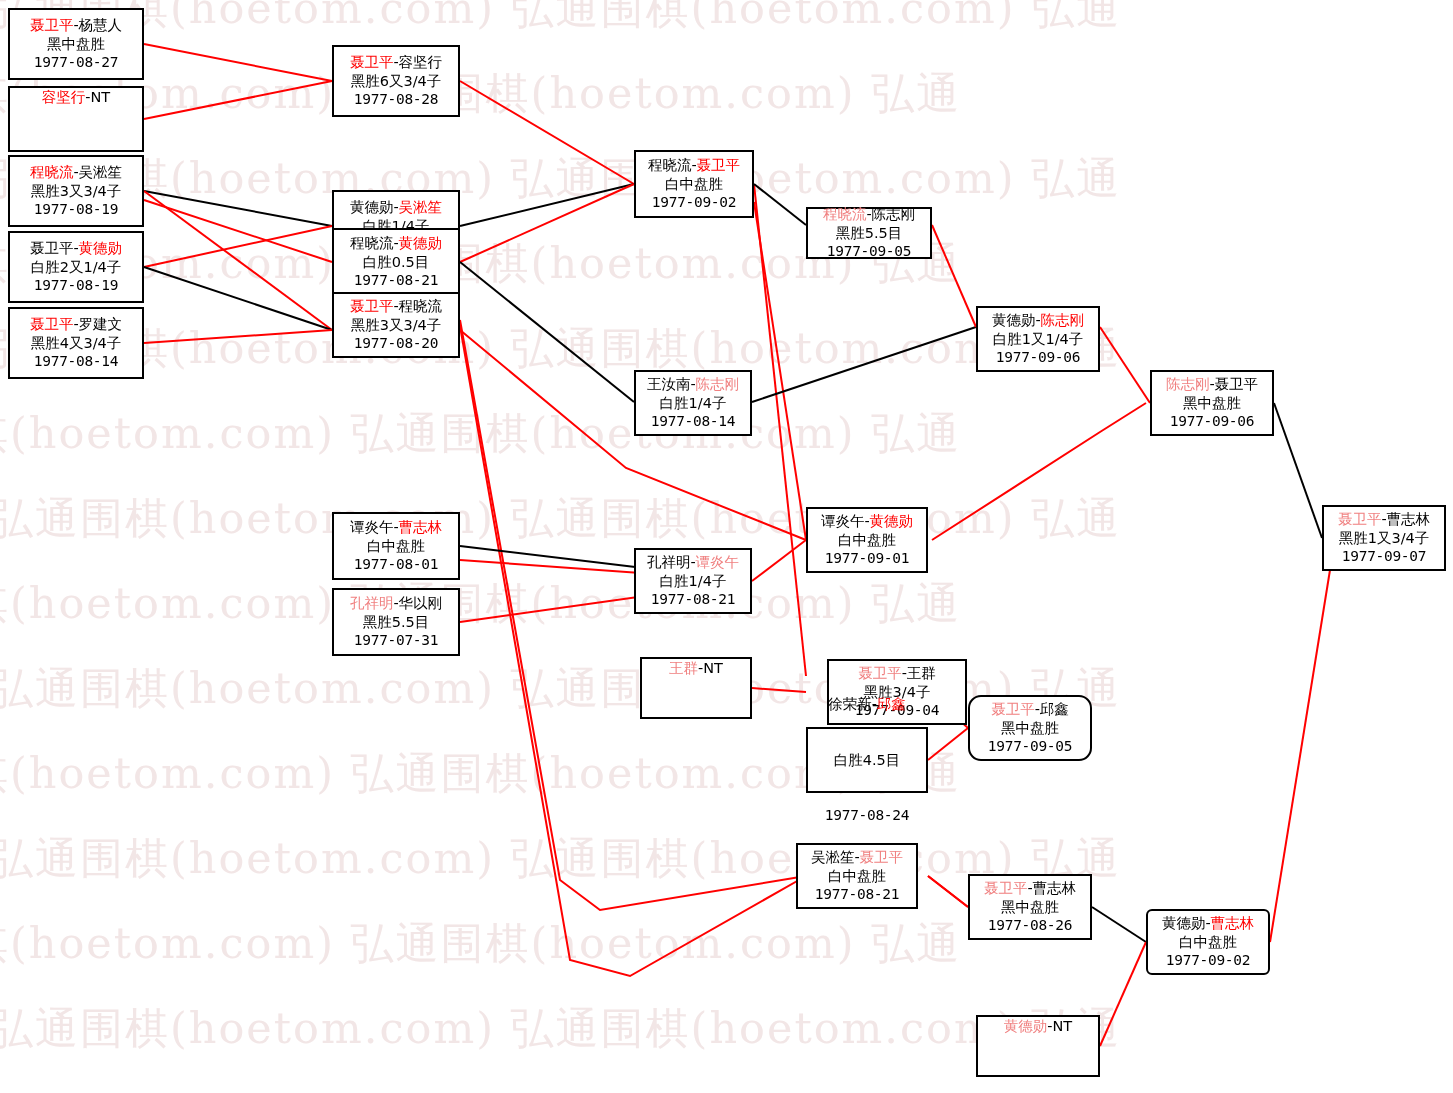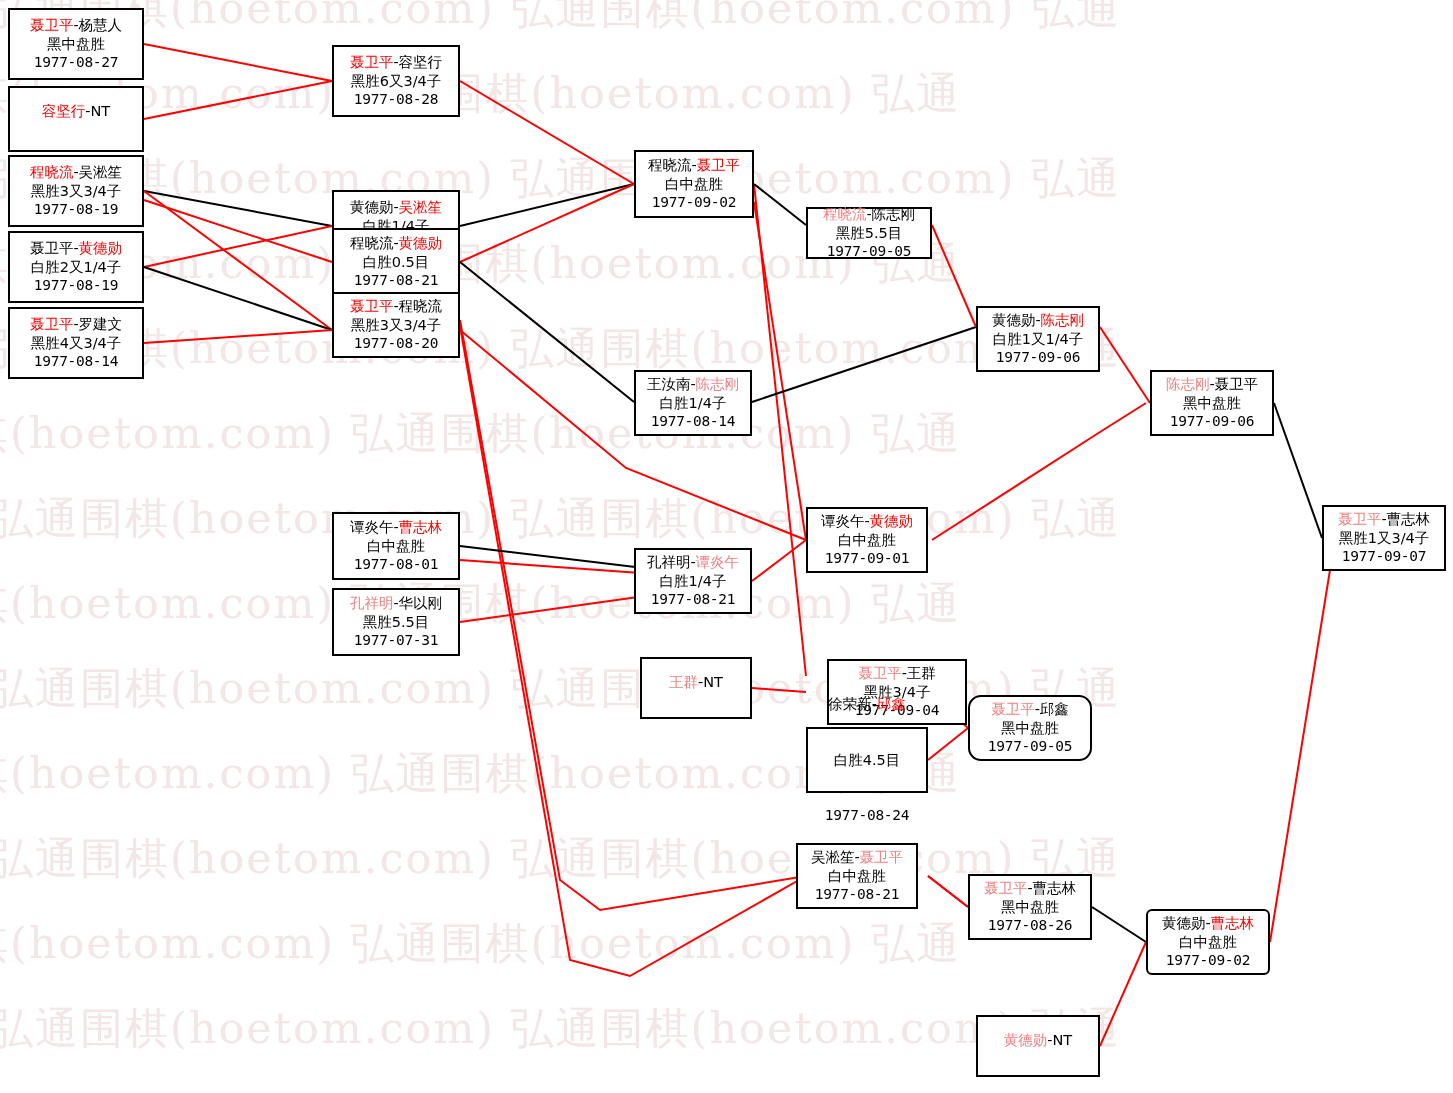--- a/index.html
+++ b/index.html
@@ -49,21 +49,21 @@
     justify-content:center;
     line-height:1.30;
   }
   .node .ln{display:block;white-space:nowrap;}
   .node .l1{font-size:14.5px;}
   .node .l2{font-size:14.5px;}
   .node .l3{font-size:14.5px;font-family:"DejaVu Sans Mono","Liberation Mono",monospace;letter-spacing:-0.3px;}
   .red{color:#ff0000;}
   .redlt{color:#f08080;}
   .blk{color:#000000;}
-  .node.nt{justify-content:flex-start;padding-top:14px;}
+  .node.nt{justify-content:flex-start;}
 </style>
 </head>
 <body>
 
 <div id="stage">
 
   <div id="watermark">
       <div class="wm-row" style="top: -20px; left: -10px; color: rgb(242, 230, 230);">弘通围棋(hoetom.com)  弘通围棋(hoetom.com)  弘通</div>
       <div class="wm-row" style="top: 65px; left: -170px; color: rgb(242, 230, 230);">弘通围棋(hoetom.com)  弘通围棋(hoetom.com)  弘通</div>
       <div class="wm-row" style="top: 150px; left: -10px; color: rgb(242, 230, 230);">弘通围棋(hoetom.com)  弘通围棋(hoetom.com)  弘通</div>

